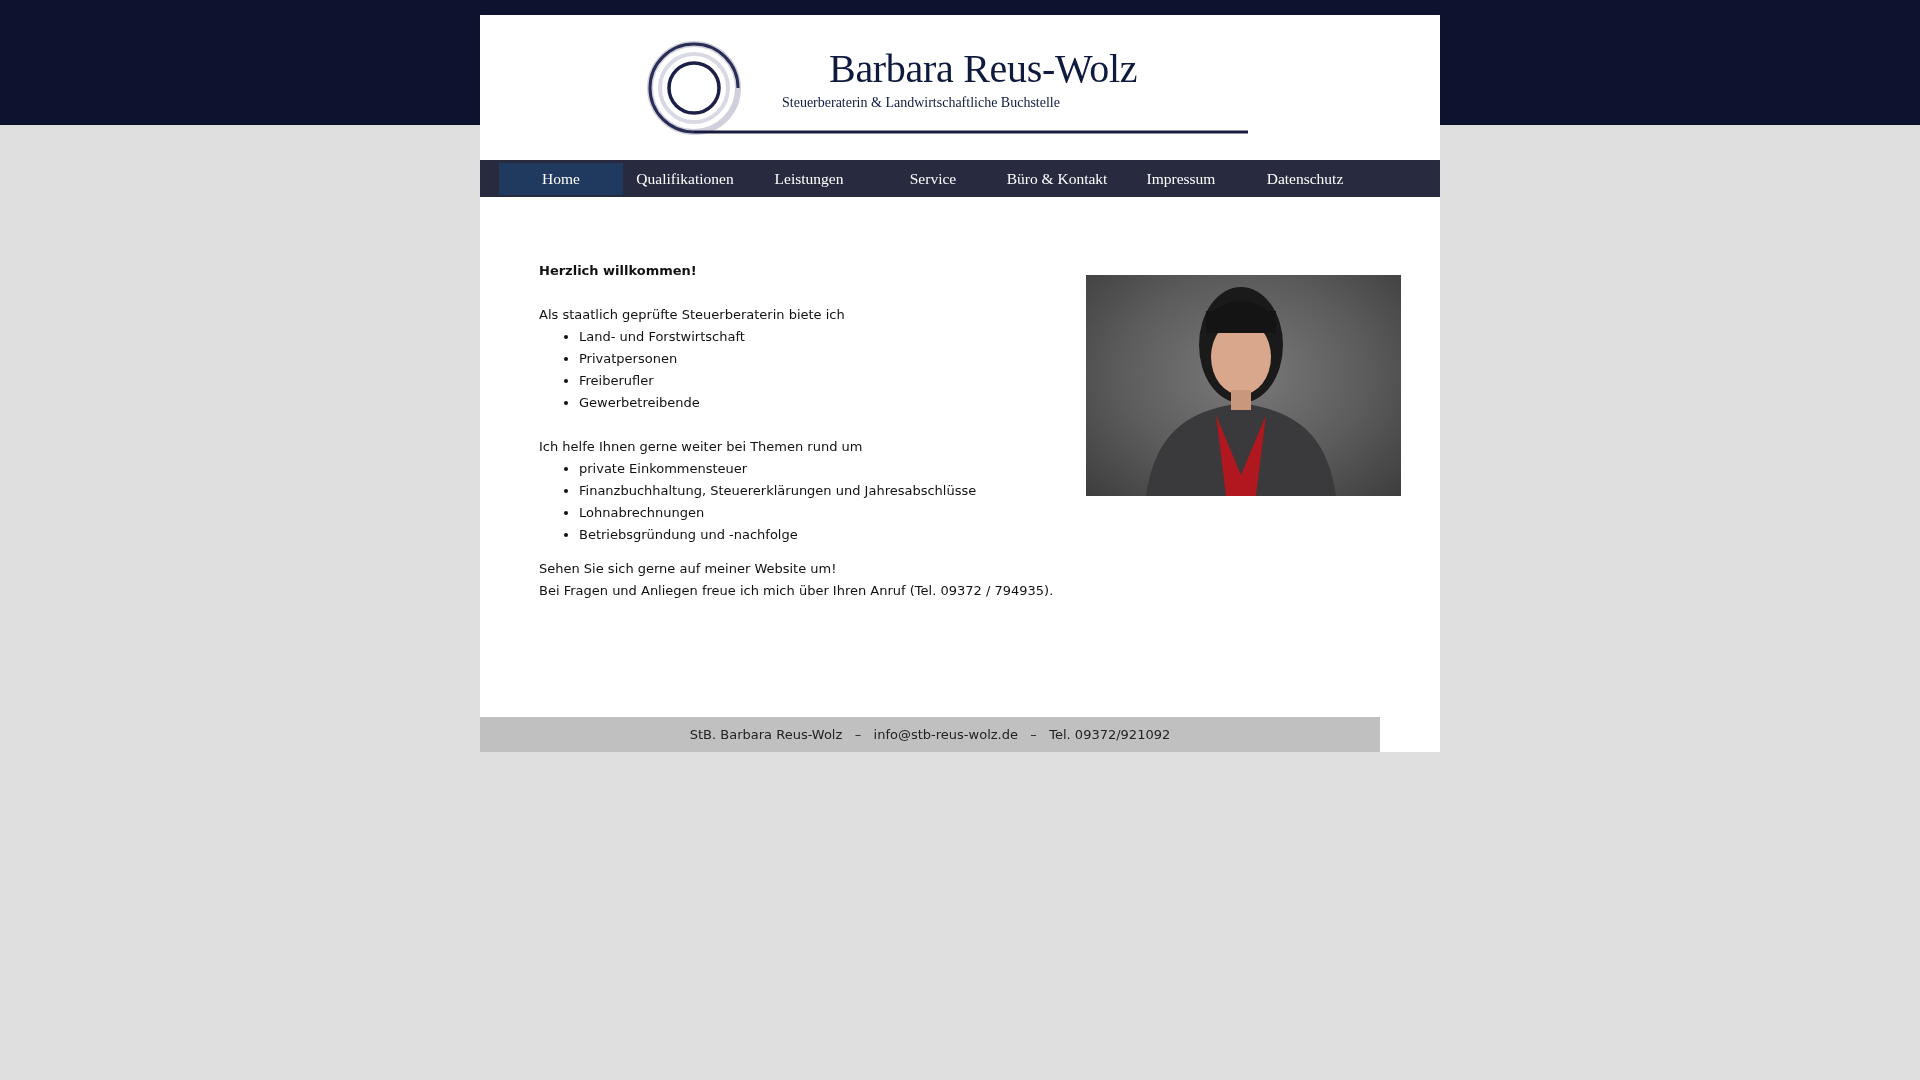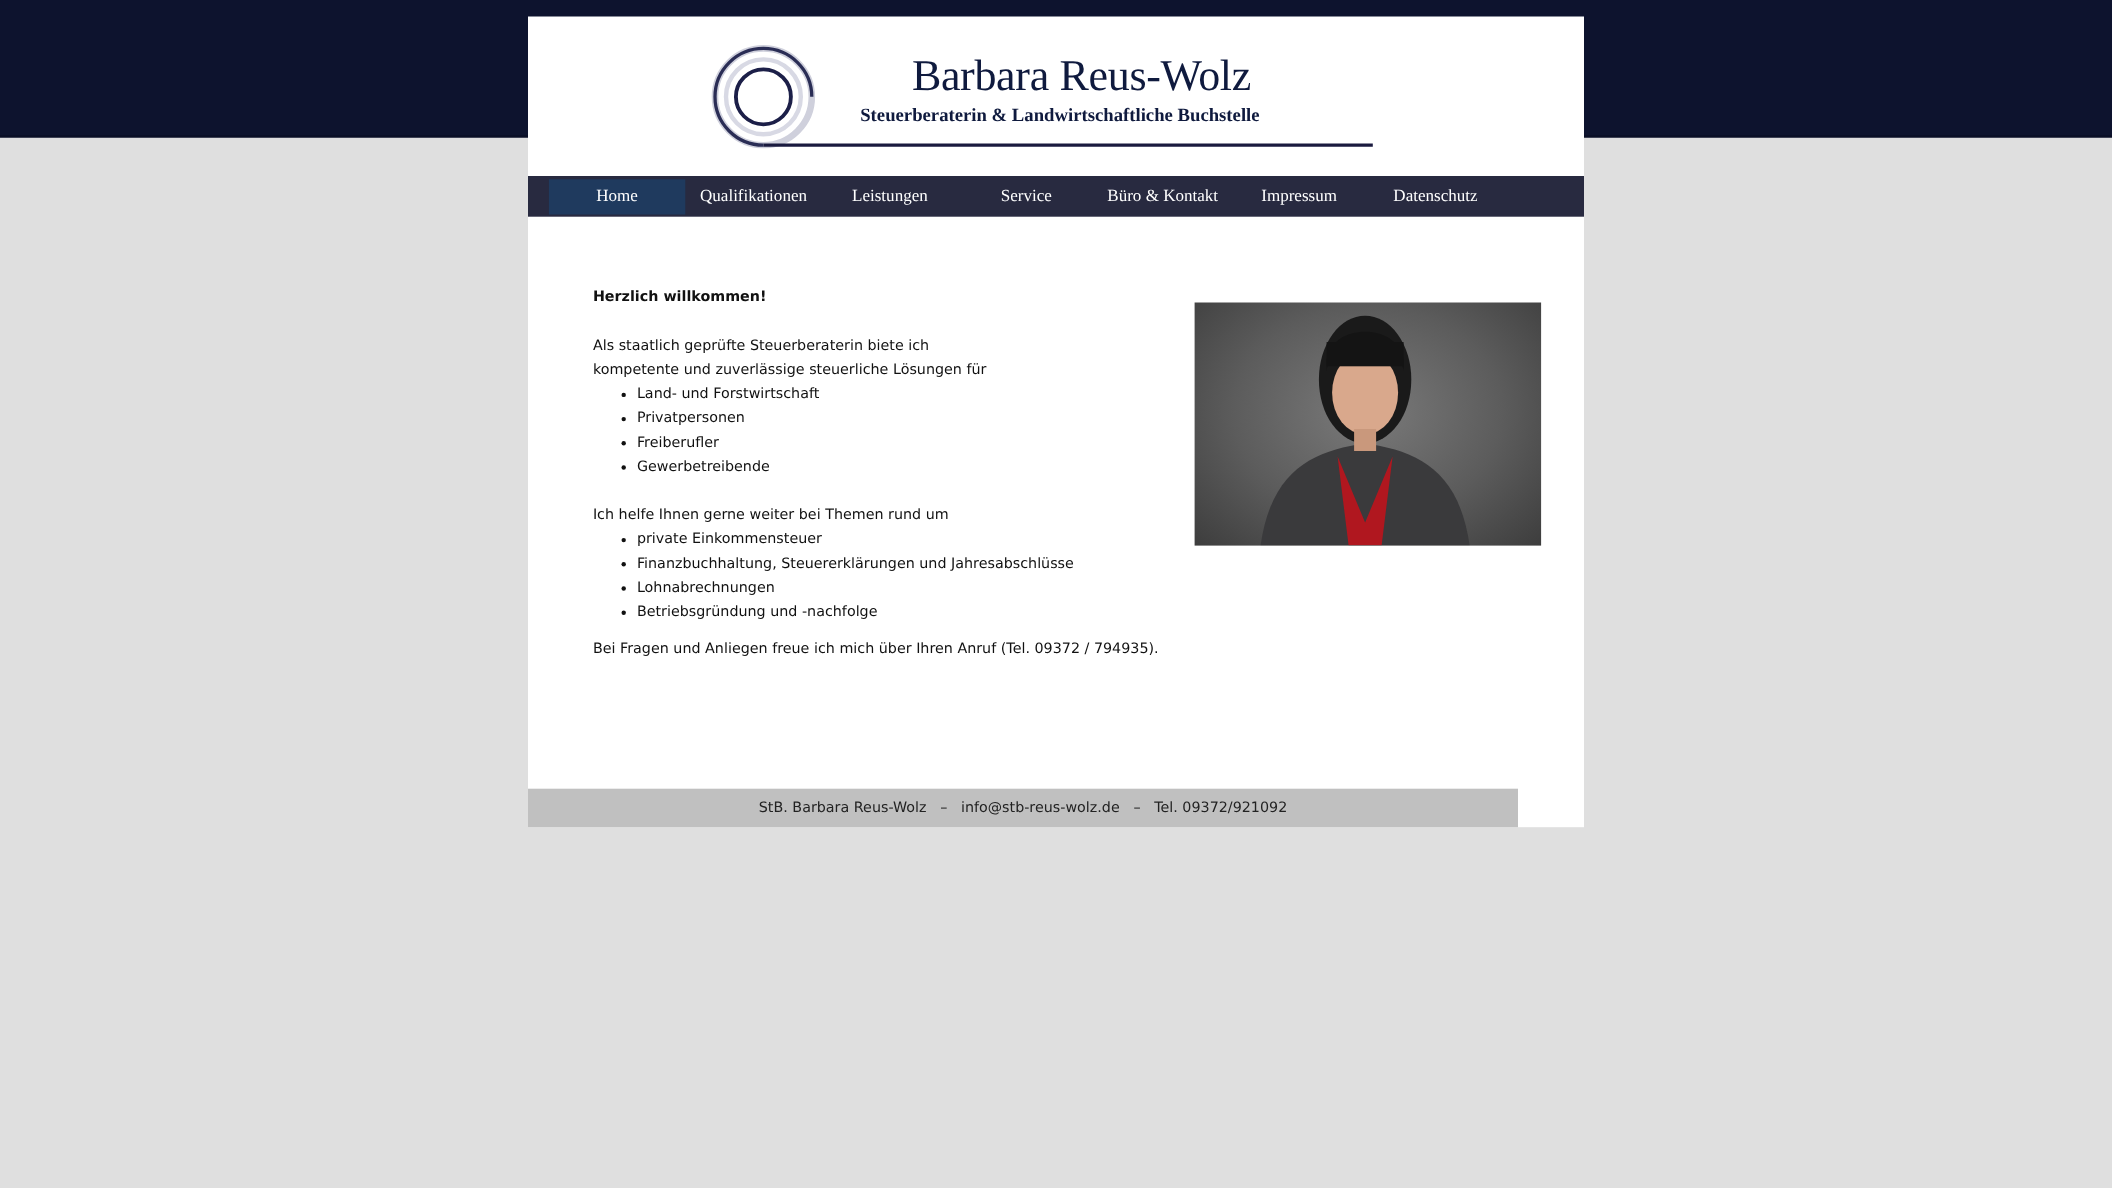--- a/index.html
+++ b/index.html
@@ -7,21 +7,21 @@
     width:1920px; height:1080px; overflow:hidden;
     background:#dfdfdf; position:relative;
     font-family:"DejaVu Sans", sans-serif;
   }
   .topband { position:absolute; left:0; top:0; width:1920px; height:125px; background:#0d132e; }
   .topband::after { content:""; position:absolute; left:0; right:0; bottom:0; height:2px; background:#0a0f26; }
   .page { position:absolute; left:480px; top:15px; width:960px; height:737px; background:#ffffff; }
   .header { position:absolute; left:0; top:0; width:960px; height:145px;border-radius:30px; }
   .logo-svg { position:absolute; left:160px; top:25px; }
   .title { position:absolute; left:349px; top:30px; font-family:"Liberation Serif", serif; font-size:40px; color:#0f1a3e; white-space:nowrap; letter-spacing:-0.3px; }
-  .subtitle { position:absolute; left:302px; top:80px; font-family:"Liberation Serif", serif; font-size:17px; color:#0f1a3e; white-space:nowrap;font-weight:bold; }
+  .subtitle { position:absolute; left:302px; top:80px; font-family:"Liberation Serif", serif; font-size:14px; color:#0f1a3e; white-space:nowrap; }
   .nav { position:absolute; left:0; top:145px; width:960px; height:37px; background:#282a40; display:flex; padding-left:19px; box-sizing:border-box; }
   .nav-item { width:124px; height:32px; margin-top:3px; display:flex; align-items:center; justify-content:center; color:#ffffff; font-family:"Liberation Serif", serif; font-size:15.5px; cursor:pointer; white-space:nowrap; }
   .nav-item.active { background:#1f3a5e; }
   .content { position:absolute; left:59px; top:245px; width:560px; font-size:13px; color:#111; line-height:22px; }
   .content h1 { font-size:13px; font-weight:bold; margin:0 0 22px 0; line-height:22px; }
   .content p { margin:0; }
   .content ul { margin:0 0 22px 0; padding-left:40px; }
   .content ul li { line-height:22px; }
   .photo { position:absolute; left:606px; top:260px; width:315px; height:221px; overflow:hidden;
     background:radial-gradient(ellipse at 50% 45%, #7a7a7a 0%, #5c5c5c 55%, #3d3d3d 100%); }
@@ -51,34 +51,34 @@
     <div class="nav-item">Leistungen</div>
     <div class="nav-item">Service</div>
     <div class="nav-item">Büro &amp; Kontakt</div>
     <div class="nav-item">Impressum</div>
     <div class="nav-item">Datenschutz</div>
   </nav>
 
   <div class="content">
     <h1>Herzlich willkommen!</h1>
     <p>Als staatlich geprüfte Steuerberaterin biete ich</p>
-    <p>kompetente und zuverlässige steuerliche Lösungen für</p>
     <ul>
       <li>Land- und Forstwirtschaft</li>
       <li>Privatpersonen</li>
       <li>Freiberufler</li>
       <li>Gewerbetreibende</li>
     </ul>
     <p>Ich helfe Ihnen gerne weiter bei Themen rund um</p>
     <ul style="margin-bottom:12px">
       <li>private Einkommensteuer</li>
       <li>Finanzbuchhaltung, Steuererklärungen und Jahresabschlüsse</li>
       <li>Lohnabrechnungen</li>
       <li>Betriebsgründung und -nachfolge</li>
     </ul>
+    <p>Sehen Sie sich gerne auf meiner Website um!</p>
     <p>Bei Fragen und Anliegen freue ich mich über Ihren Anruf (Tel. 09372 / 794935).</p>
   </div>
 
   <div class="photo" title="Portrait of Barbara Reus-Wolz">
     <svg width="315" height="221" viewBox="0 0 315 221">
       <path d="M60 221 C70 150 110 135 155 128 C200 135 240 150 250 221 Z" fill="#3a3a3c"></path>
       <path d="M130 140 L155 200 L180 140 L170 221 L140 221 Z" fill="#b0171f"></path>
       <ellipse cx="155" cy="70" rx="42" ry="58" fill="#1a1a1a"></ellipse>
       <ellipse cx="155" cy="82" rx="30" ry="38" fill="#d9a88c"></ellipse>
       <path d="M120 62 C125 30 185 30 190 62 L190 52 C185 18 125 18 120 52 Z" fill="#141414"></path>

